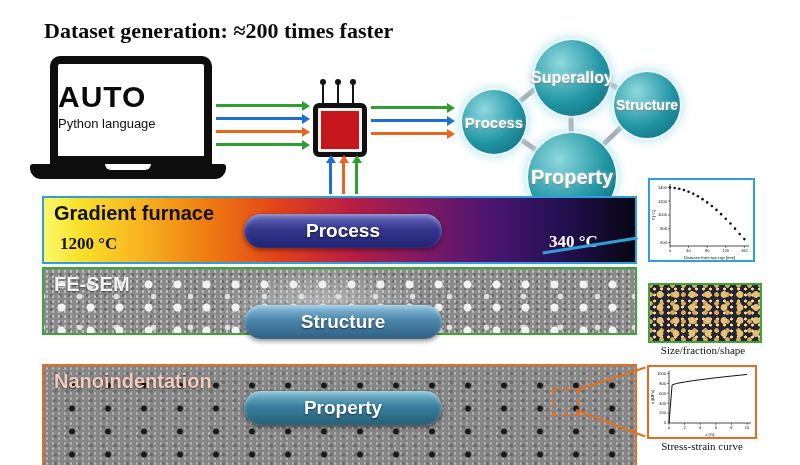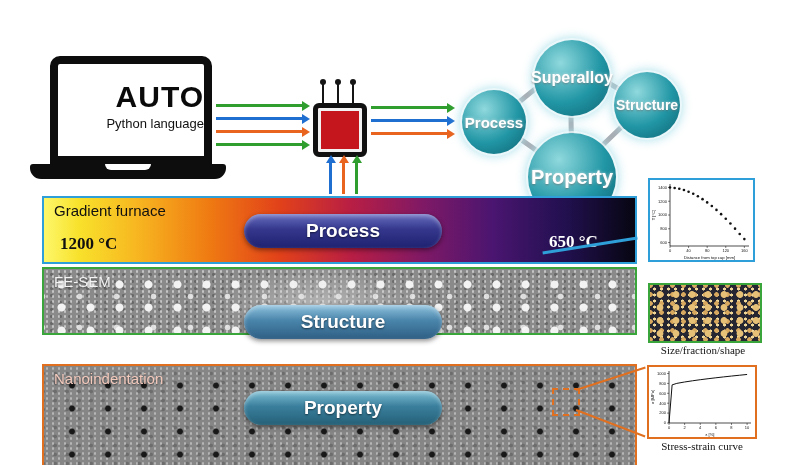--- a/index.html
+++ b/index.html
@@ -4,21 +4,21 @@
 <style>
   html,body{margin:0;padding:0;background:#fff;}
   .page{position:relative;width:800px;height:465px;background:#fff;overflow:hidden;
         font-family:"Liberation Sans",sans-serif;}
 
   .title{position:absolute;left:44px;top:18px;font-family:"Liberation Serif",serif;
          font-weight:bold;font-size:22px;color:#0a0a0a;}
 
   
   .laptop-screen{position:absolute;left:50px;top:56px;width:146px;height:92px;background:#fff;
-                 border:8px solid #0d0d0d;border-radius:10px 10px 0 0;text-align:right;}
+                 border:8px solid #0d0d0d;border-radius:10px 10px 0 0;text-align:left;}
   .auto{font-weight:bold;font-size:30px;letter-spacing:1px;margin-top:16px;color:#0a0a0a;}
   .pylang{font-size:13px;margin-top:2px;color:#111;}
   .laptop-base{position:absolute;left:30px;top:164px;width:196px;height:15px;background:#0d0d0d;
                border-radius:3px 3px 11px 11px;}
   .laptop-base::before{content:"";position:absolute;left:50%;top:0;transform:translateX(-50%);
                width:46px;height:6px;background:#fff;border-radius:0 0 6px 6px;}
 
   
   .arr{position:absolute;height:3px;background:currentColor;}
   .arr::after{content:"";position:absolute;right:-8px;top:50%;transform:translateY(-50%);
@@ -57,21 +57,21 @@
      background-size:100% 100%, 29px 23px, 37px 31px, 6px 5px, 9px 7px;
      background-position:0 0, 3px 4px, 17px 12px, 0 0, 3px 2px;}
   .band3{top:364px;height:108px;border:2px solid #e07020;background-color:#868686;
      background-image:
        radial-gradient(circle, rgba(18,18,18,.95) 0 2.4px, rgba(70,70,70,.5) 3.2px, rgba(70,70,70,0) 4px),
        radial-gradient(circle, rgba(255,255,255,.4) 0 1px, rgba(255,255,255,0) 1.4px),
        radial-gradient(circle, rgba(50,50,50,.3) 0 1.6px, rgba(50,50,50,0) 2.2px);
      background-size:36px 23px, 6px 5px, 12px 9px;
      background-position:10px 8px, 0 0, 5px 3px;}
 
-  .blabel{position:absolute;left:10px;top:4px;font-weight:normal;font-size:15px;}
+  .blabel{position:absolute;left:10px;top:4px;font-weight:bold;font-size:20px;}
   .blabel-furnace{color:#101010;}
   .blabel-sem{color:#f4f4f4;text-shadow:0 1px 2px rgba(0,0,0,.6);}
   .blabel-nano{color:#f4cabd;text-shadow:0 1px 2px rgba(0,0,0,.6);}
   .temp{position:absolute;font-family:"Liberation Serif",serif;font-weight:bold;font-size:17px;}
   .temp-left{left:16px;top:36px;color:#101010;}
   .temp-right{left:505px;top:34px;color:#fff;}
   .blue-line{position:absolute;left:498px;top:46px;width:96px;height:2.5px;background:#2e9fd8;
              transform:rotate(-9deg);}
 
   .pill{position:absolute;left:200px;width:198px;height:34px;border-radius:17px;display:flex;
@@ -101,20 +101,21 @@
            font-size:11px;color:#111;}
   .caption-size{left:647px;top:344px;}
   .caption-stress{left:646px;top:440px;}
   svg text{font-family:"Liberation Sans",sans-serif;fill:#111;}
 </style>
 </head>
 <body>
 
 <div class="page">
 
+  <div class="title">Dataset generation: ≈200 times faster</div>
 
   <div class="laptop-screen">
     <div class="auto">AUTO</div>
     <div class="pylang">Python language</div>
   </div>
   <div class="laptop-base"></div>
 
   <div class="arr" style="left:216px;top:104px;width:86px;color:#2f9e2f"></div>
   <div class="arr" style="left:216px;top:117px;width:86px;color:#1f6fd0"></div>
   <div class="arr" style="left:216px;top:130px;width:86px;color:#e8641f"></div>
@@ -148,21 +149,21 @@
   <div class="node" style="left:614px;top:72px;width:66px;height:66px;font-size:14px">
     <span>Structure</span>
   </div>
   <div class="node" style="left:528px;top:133px;width:88px;height:88px;font-size:20px">
     <span>Property</span>
   </div>
 
   <div class="band band1">
     <div class="blabel blabel-furnace">Gradient furnace</div>
     <div class="temp temp-left">1200 °C</div>
-    <div class="temp temp-right">650 °C</div>
+    <div class="temp temp-right">340 °C</div>
     <div class="blue-line"></div>
     <div class="pill pill-process">Process</div>
   </div>
 
   <div class="band band2">
     <div class="blabel blabel-sem">FE-SEM</div>
     <div class="pill pill-structure">Structure</div>
   </div>
 
   <div class="band band3">

